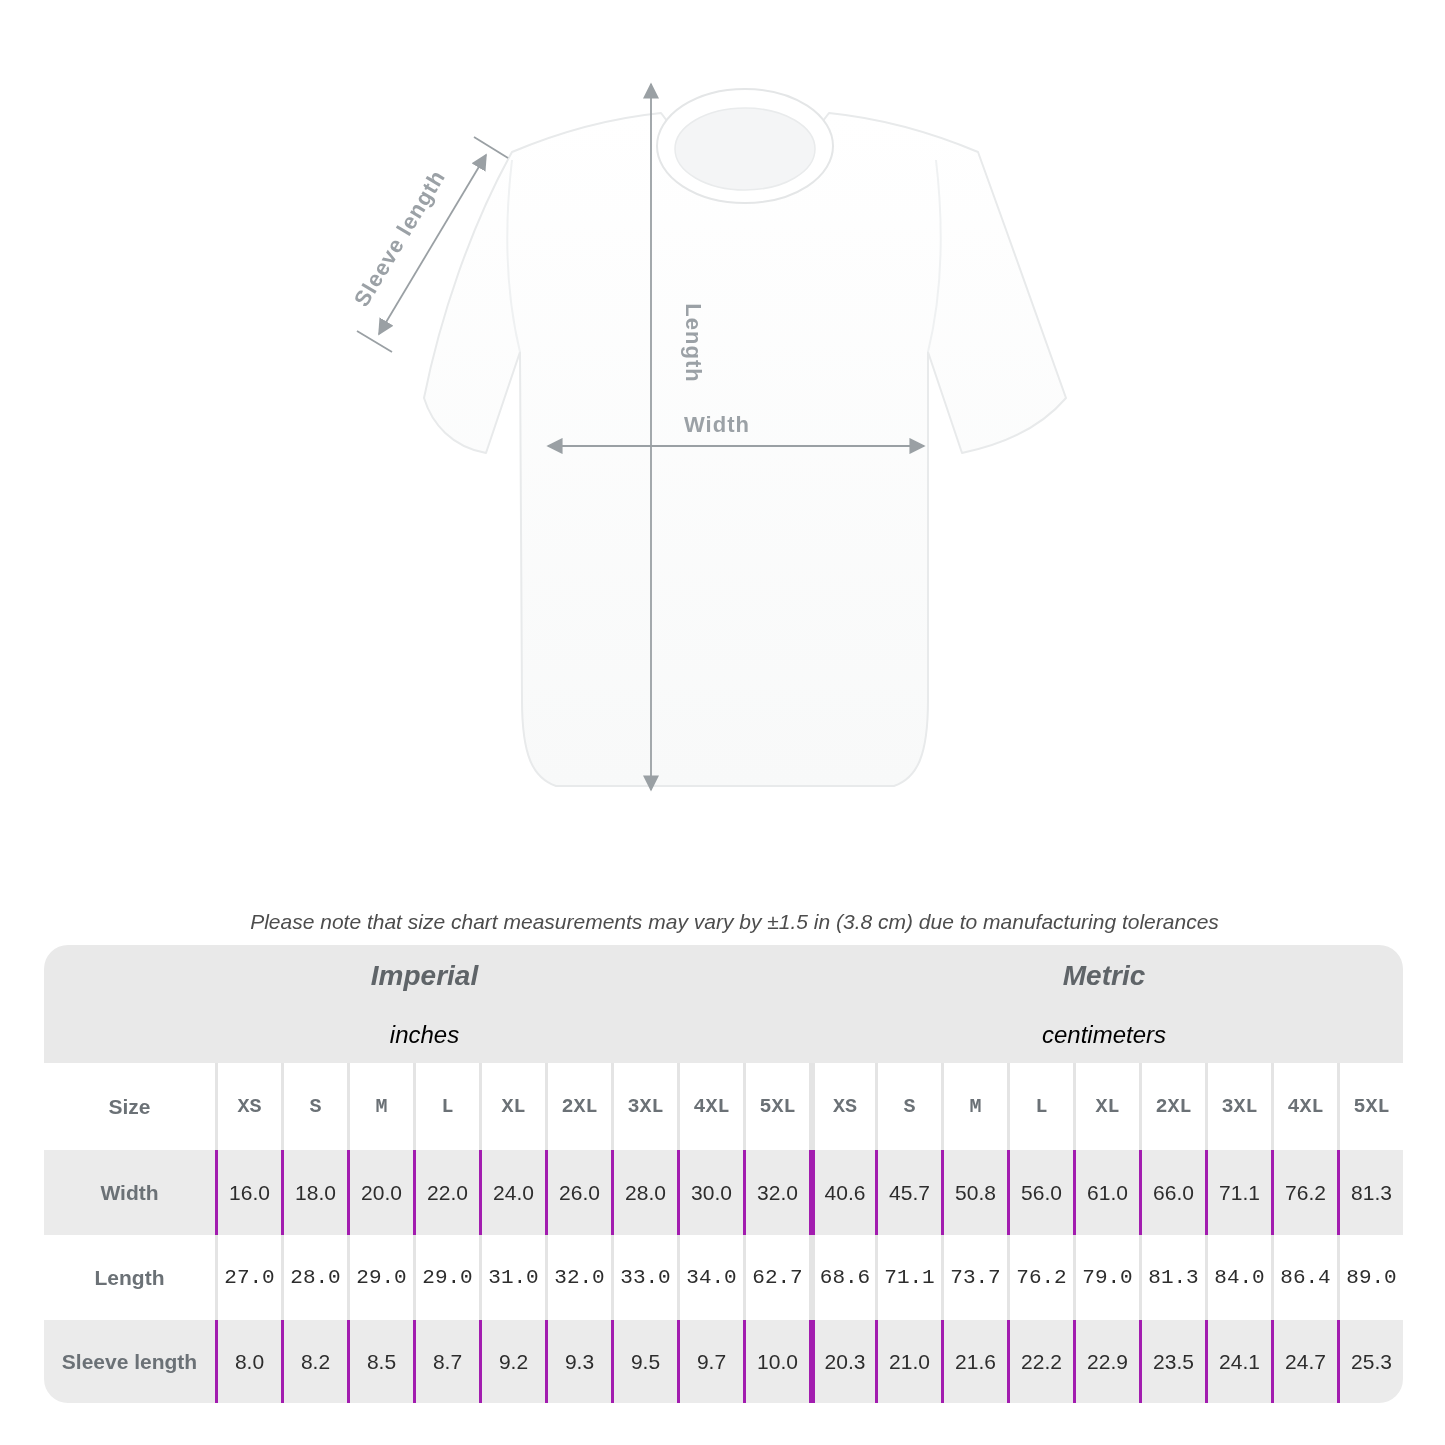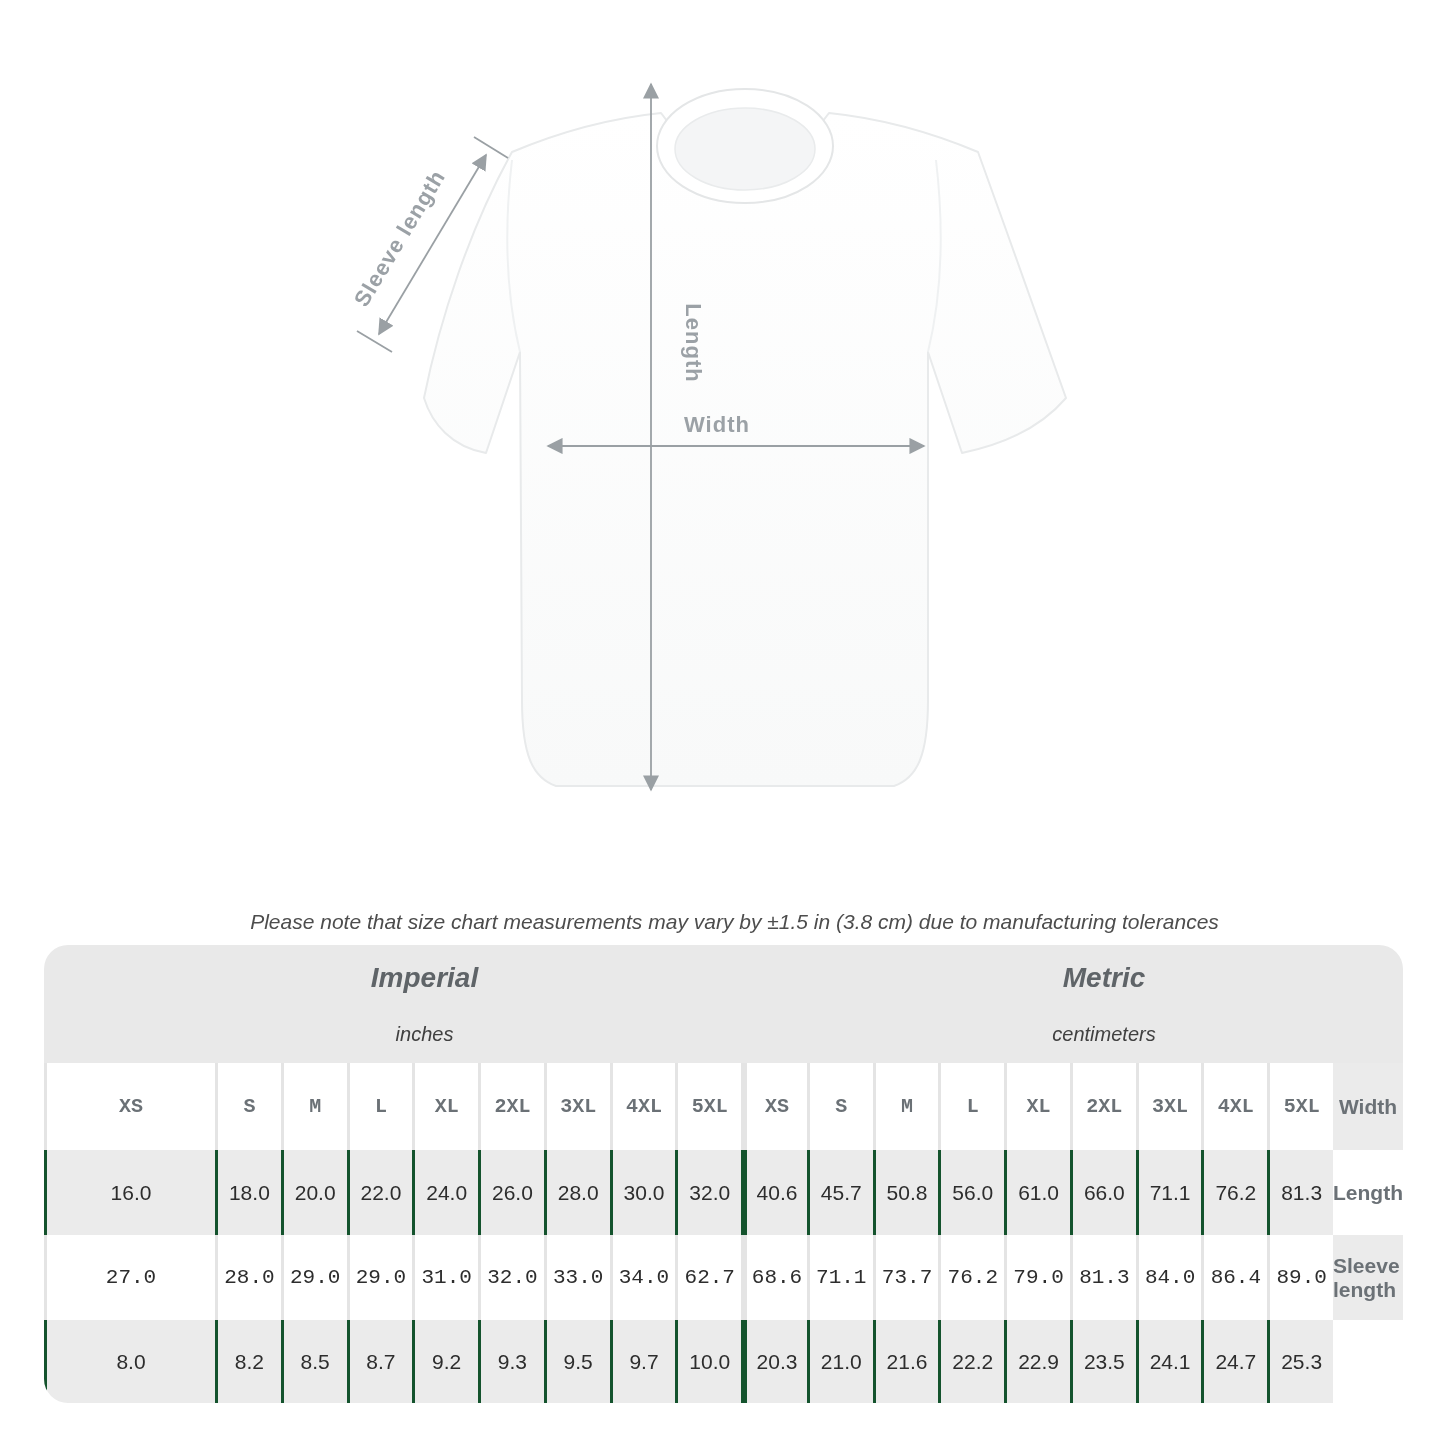--- a/index.html
+++ b/index.html
@@ -32,27 +32,27 @@
     display:grid;
     grid-template-columns:171px repeat(18,1fr);
     grid-template-rows:118px 87px 85px 85px 83px;
     border-radius:24px;overflow:hidden;
   }
   .thead{grid-column:1/-1;background:#e9e9e9;display:flex;}
   .half{display:flex;flex-direction:column;align-items:center;justify-content:center;gap:20px;}
   .half.hi{width:56%;}
   .half.hm{width:44%;}
   .sec-label{font-size:28px;font-weight:bold;font-style:italic;color:#5f6468;}
-  .sec-unit{font-size:20px;font-style:italic;color:#404040;margin-top:9px;}
+  .sec-unit{font-size:24px;font-style:italic;color:#000000;margin-top:9px;}
 
   .cell{display:flex;align-items:center;justify-content:center;}
   .rw{background:#ffffff;}
   .rg{background:#ebebeb;}
   .rw.c{border-left:3px solid #e4e4e4;font-family:Liberation Mono, monospace;}
-  .rg.c{border-left:3px solid #14532d;}
+  .rg.c{border-left:3px solid #a21caf;}
   .c.ms{border-left-width:6px;}
   .lbl{font-size:21px;font-weight:bold;color:#6b7176;}
   .hdr{font-size:20px;font-weight:bold;color:#6b7176;}
   .val{font-size:21px;color:#2d2d2d;}
 </style>
 </head>
 <body>
 
 <div class="canvas">
 
@@ -110,20 +110,21 @@
       <div class="half hi">
         <div class="sec-label">Imperial</div>
         <div class="sec-unit">inches</div>
       </div>
       <div class="half hm">
         <div class="sec-label">Metric</div>
         <div class="sec-unit">centimeters</div>
       </div>
     </div>
 
+    <div class="cell rw lbl">Size</div>
     <div class="cell rw c hdr">XS</div>
     <div class="cell rw c hdr">S</div>
     <div class="cell rw c hdr">M</div>
     <div class="cell rw c hdr">L</div>
     <div class="cell rw c hdr">XL</div>
     <div class="cell rw c hdr">2XL</div>
     <div class="cell rw c hdr">3XL</div>
     <div class="cell rw c hdr">4XL</div>
     <div class="cell rw c hdr">5XL</div>
     <div class="cell rw c hdr ms">XS</div>

